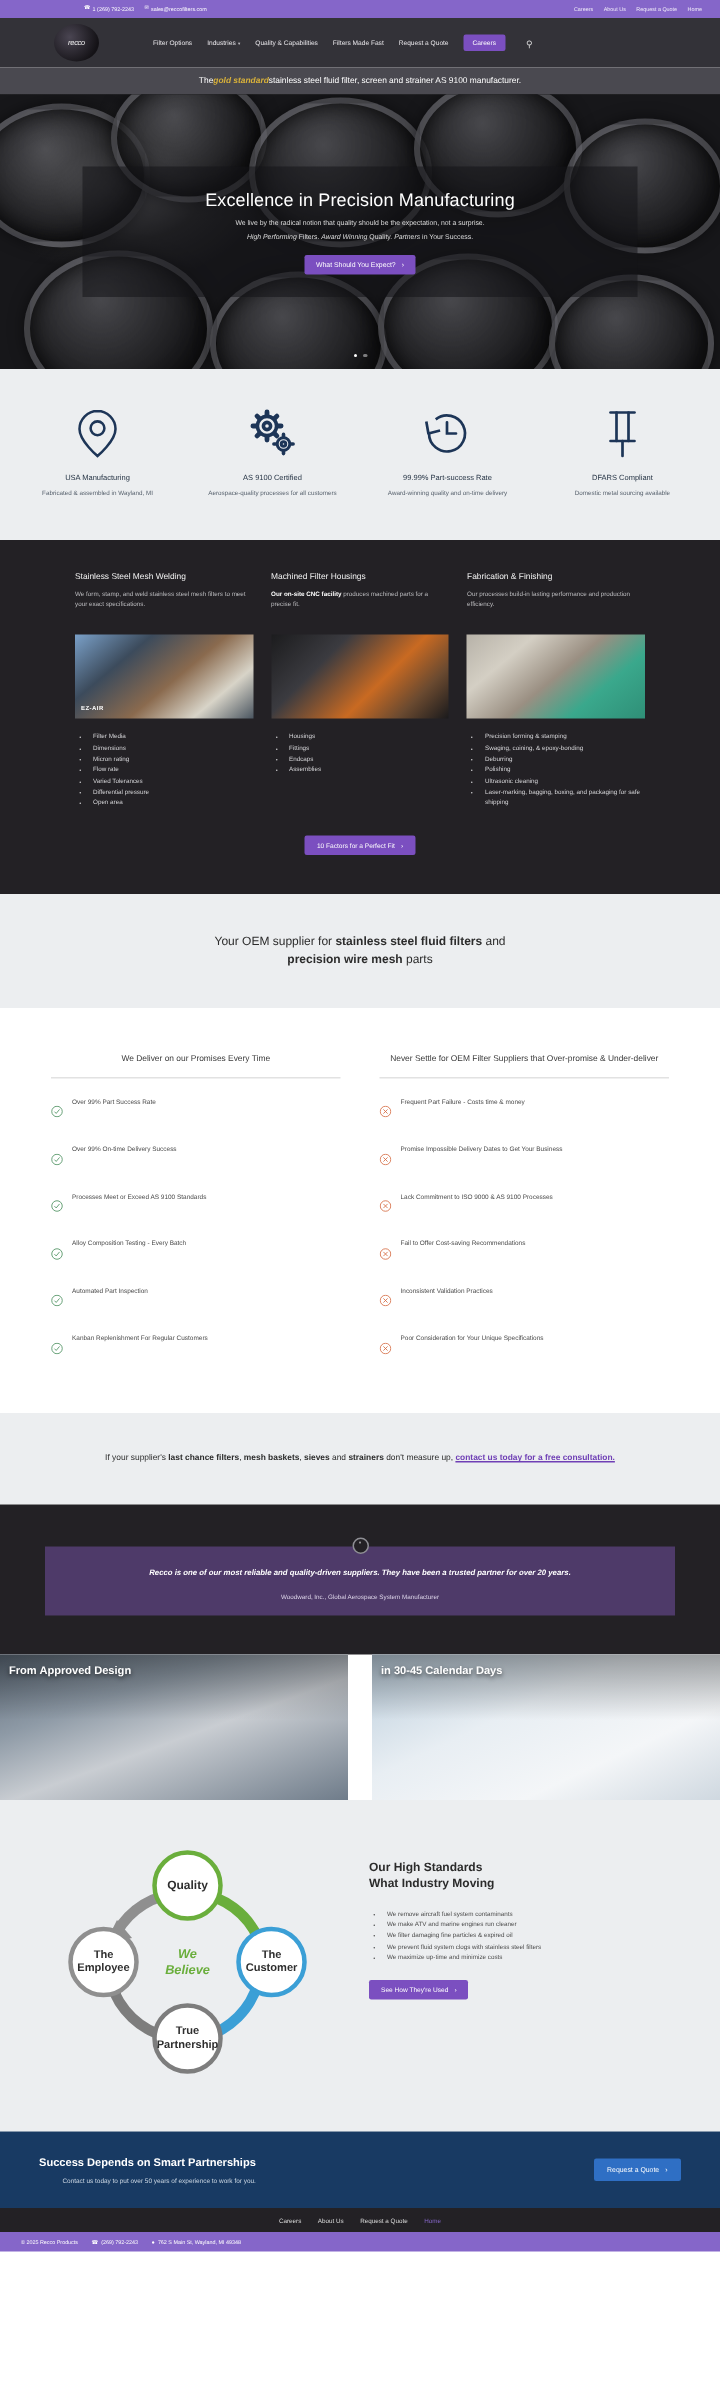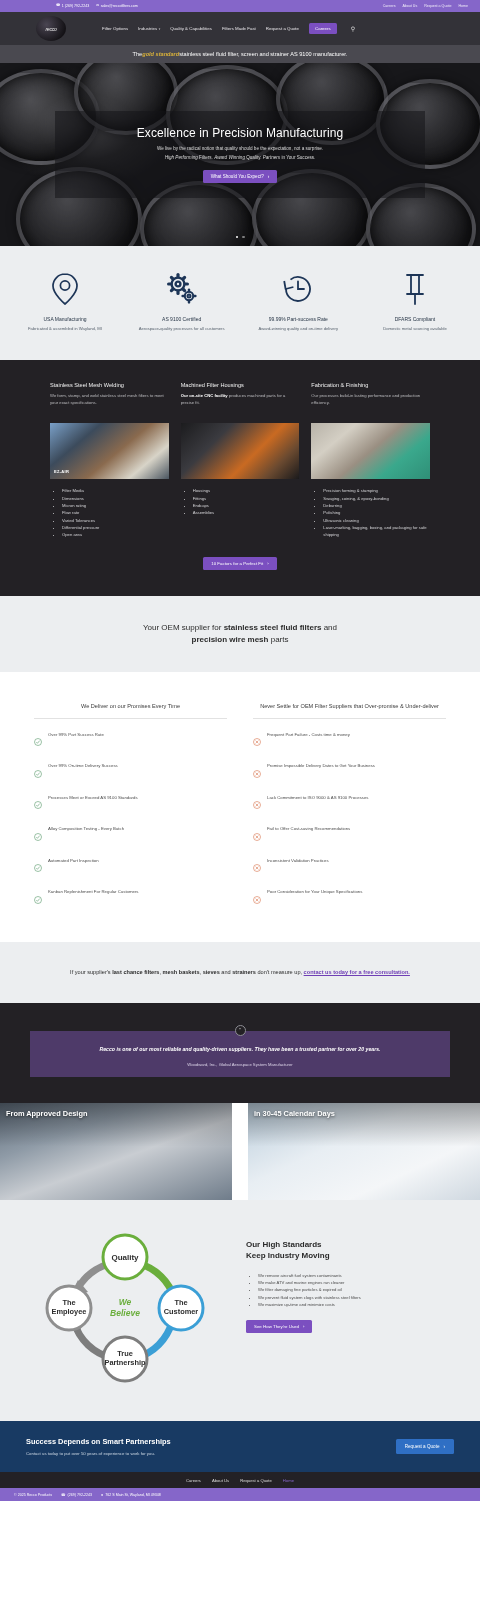--- a/index.html
+++ b/index.html
@@ -172,20 +172,21 @@
   .bel-right { flex:1; padding-top:14px; }
   .bel-h { font-size:8px; color:#2b2b2b; line-height:1.35;font-weight:bold; }
   .bel-ul { margin:10px 0 0 9px; }
   .bel-ul li { font-size:4.2px; color:#4a4a4a; line-height:1.75; list-style:disc; margin-left:3px; }
   .bel-btn { margin-top:12px; display:inline-flex; }
 
   
   .cta {
     background:#183a63; padding:16px 26px; display:flex; align-items:center;
     justify-content:space-between;
+    text-align:right;
   }
   .cta-h { color:#fff; font-size:7.4px; font-weight:700; }
   .cta-p { color:#cdd8e4; font-size:4.3px; margin-top:5px; }
   .cta-btn { background:#2f6fc4; color:#fff; font-size:4.6px; padding:5px 9px; border-radius:1.5px;
              display:inline-flex; gap:4px; align-items:center; }
 
   
   .footnav {
     background:#232125; height:16px; display:flex; align-items:center;
     justify-content:center; gap:11px;
@@ -552,21 +553,21 @@
         <text x="49" y="79" font-family="Liberation Sans, sans-serif" font-size="7.4" font-weight="700" fill="#2e2e2e" text-anchor="middle">The</text>
         <text x="49" y="88" font-family="Liberation Sans, sans-serif" font-size="7.4" font-weight="700" fill="#2e2e2e" text-anchor="middle">Employee</text>
 
         <text x="105" y="79" font-family="Liberation Sans, sans-serif" font-size="8.5" font-weight="700" font-style="italic" fill="#6aae3c" text-anchor="middle">We</text>
         <text x="105" y="90" font-family="Liberation Sans, sans-serif" font-size="8.5" font-weight="700" font-style="italic" fill="#6aae3c" text-anchor="middle">Believe</text>
       </svg>
     </div>
     <div class="bel-right">
       <div class="bel-h">
         <span>Our High Standards</span><br>
-        <span>Keep Industry Moving</span>
+        <span>What Industry Moving</span>
       </div>
       <ul class="bel-ul">
         <li>We remove aircraft fuel system contaminants</li>
         <li>We make ATV and marine engines run cleaner</li>
         <li>We filter damaging fine particles &amp; expired oil</li>
         <li>We prevent fluid system clogs with stainless steel filters</li>
         <li>We maximize up-time and minimize costs</li>
       </ul>
       <div class="bel-btn">
         <span class="btn-purple">

